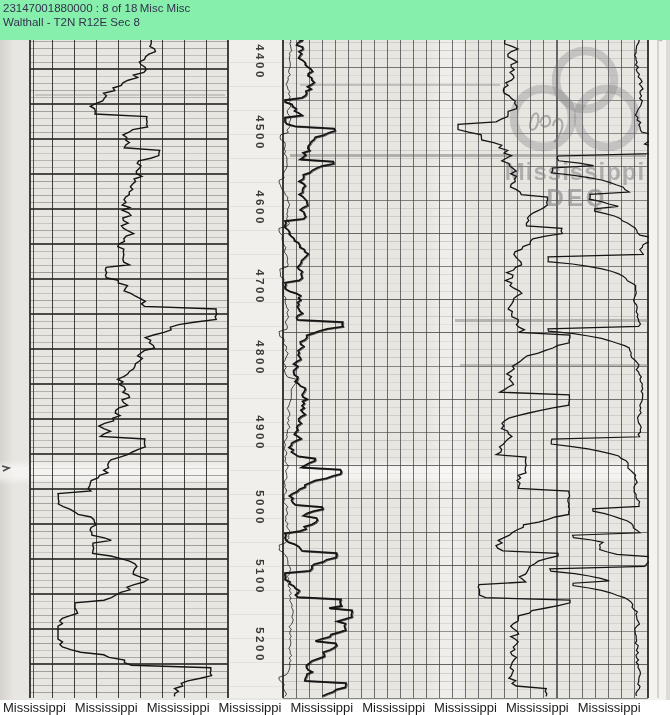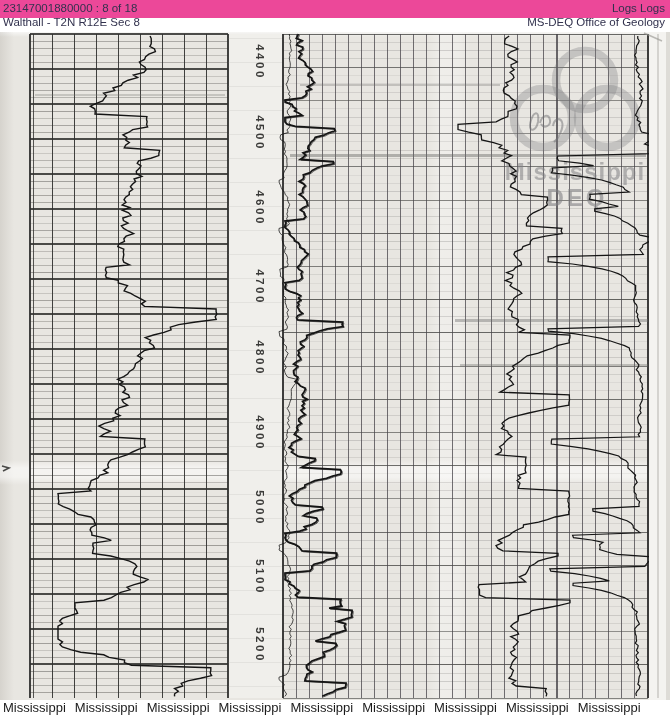--- a/index.html
+++ b/index.html
@@ -1,21 +1,21 @@
 <!DOCTYPE html>
 <html><head>
 <meta charset="utf-8">
 <style>
   html,body{margin:0;padding:0;background:#fff;}
   .page{position:relative;width:670px;height:715px;background:#ffffff;overflow:hidden;
         font-family:"Liberation Sans",sans-serif;}
   
-  .hdr{position:absolute;top:0;left:0;right:0;height:18px;display:flex;
-       justify-content:space-between;align-items:flex-start;
-       padding:1px 5px 0 3px;box-sizing:border-box;background:#ec4899;z-index:5;}
+  .hdr{position:absolute;top:0;left:0;right:0;height:40px;display:flex;
+       justify-content:flex-start;align-items:flex-start;
+       padding:1px 5px 0 3px;box-sizing:border-box;background:#86efac;z-index:5;}
   .hdr div{font-size:11.5px;line-height:14px;white-space:nowrap;}
   .hdr-right{text-align:right;}
   
   .scan{position:absolute;top:32px;left:0;width:670px;height:668px;
         background:
           linear-gradient(to bottom, rgba(255,255,255,0) 428px, rgba(255,255,255,.55) 436px, rgba(255,255,255,.5) 445px, rgba(255,255,255,0) 453px),
           linear-gradient(to right, rgba(255,255,255,0) 428px, rgba(255,255,255,.32) 442px, rgba(255,255,255,.28) 458px, rgba(255,255,255,0) 470px),
           linear-gradient(to right, rgba(140,135,125,.20), rgba(140,135,125,0) 14px),
           linear-gradient(to bottom, rgba(255,255,255,.65), rgba(255,255,255,0) 5px),
           #e8e6e1;}
@@ -29,22 +29,21 @@
 <body>
 
 <div class="page">
 
   <header class="hdr">
     <div class="hdr-left" style="color: rgb(50, 50, 78);">
       <div style="color: rgb(50, 50, 78);">23147001880000 : 8 of 18</div>
       <div style="color: rgb(50, 50, 78);">Walthall - T2N R12E Sec 8</div>
     </div>
     <div class="hdr-right" style="color: rgb(50, 50, 78);">
-      <div style="color: rgb(50, 50, 78);">Logs Logs</div>
-      <div style="color: rgb(50, 50, 78);">MS-DEQ Office of Geology</div>
+      <div style="color: rgb(50, 50, 78);">Misc Misc</div>
     </div>
   </header>
 
   <div class="scan">
     <svg id="log-svg" width="670" height="668" viewBox="0 0 670 668">
         <rect x="228" y="2" width="55" height="664" fill="#f0efeb"></rect>
         <g shape-rendering="crispEdges">
           <line x1="30" y1="2" x2="228" y2="2" stroke="#2e2e2c" stroke-width="1.2" stroke-opacity="0.85"></line>
           <line x1="30" y1="9" x2="228" y2="9" stroke="#6e6c68" stroke-width="0.8" stroke-opacity="0.6103987099137157"></line>
           <line x1="30" y1="16" x2="228" y2="16" stroke="#6e6c68" stroke-width="0.8" stroke-opacity="0.6477344729821197"></line>

